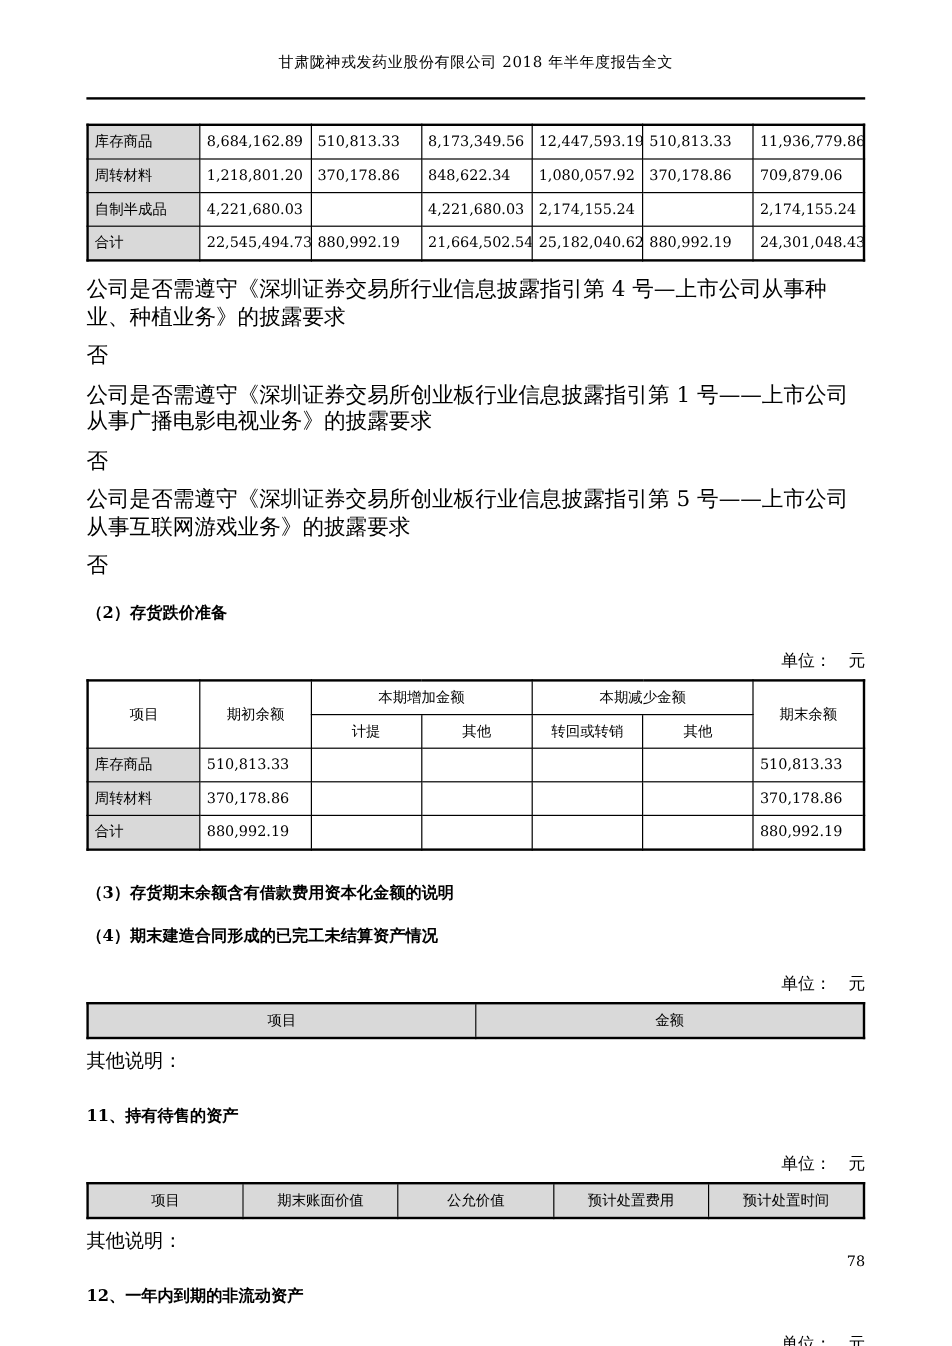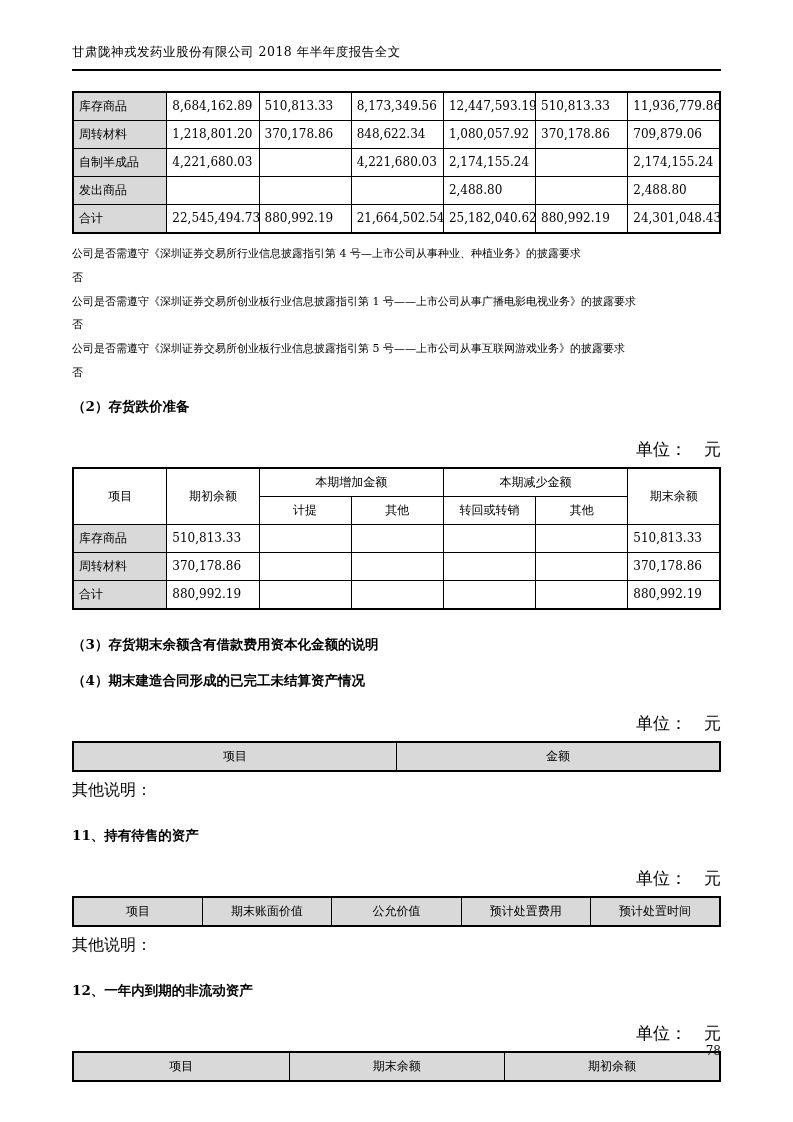--- a/index.html
+++ b/index.html
@@ -10,23 +10,23 @@
     margin:0 auto;
     background:#ffffff;
     font-family:"DejaVu Serif","Liberation Serif",serif;
     color:#000;
     overflow:hidden;
   }
   .content { margin:0 72px; }
 
   .doc-header {
     padding-top:44px;
-    padding-bottom:8px;
+    padding-bottom:20px;
     border-bottom:2px solid #000;
-    text-align:left;
+    text-align:center;
     font-size:12.5px;
     letter-spacing:0.5px;
   }
 
   table {
     width:100%;
     border-collapse:collapse;
     border:2px solid #000;
     table-layout:fixed;
     font-size:12px;
@@ -38,35 +38,35 @@
     line-height:1.25;
     overflow:hidden;
     white-space:nowrap;
   }
   .cell-label { text-align:left; background:#d9d9d9; }
   .cell-num   { background:#ffffff; }
   .th-center  { vertical-align:middle; background:#ffffff; }
   .th-gray    { text-align:center; vertical-align:middle; background:#d9d9d9; }
 
   .tbl-inventory { margin-top:20px; }
-  .compliance { margin-top:13px; font-size:11px; }
+  .compliance { margin-top:13px; font-size:18px; }
   .compliance p { margin-bottom:10px; line-height:1.25; }
 
   .sec-heading {
     font-size:13.5px;
     font-weight:bold;
   }
   .mt-lg { margin-top:26px; }
   .mt-md { margin-top:18px; }
 
   .unit-row {
     margin-top:22px;
     margin-bottom:6px;
     text-align:right;
-    font-size:17px;
+    font-size:14px;
   }
   .note-row { margin-top:8px; font-size:16px; }
 
   .page-number {
     position:absolute;
     right:72px;
     bottom:64px;
     font-size:12px;
   }
 </style>
@@ -108,29 +108,20 @@
           <td class="cell-num">709,879.06</td>
         </tr>
         <tr>
           <td class="cell-label">自制半成品</td>
           <td class="cell-num">4,221,680.03</td>
           <td class="cell-num"></td>
           <td class="cell-num">4,221,680.03</td>
           <td class="cell-num">2,174,155.24</td>
           <td class="cell-num"></td>
           <td class="cell-num">2,174,155.24</td>
-        </tr>
-        <tr>
-          <td class="cell-label">发出商品</td>
-          <td class="cell-num"></td>
-          <td class="cell-num"></td>
-          <td class="cell-num"></td>
-          <td class="cell-num">2,488.80</td>
-          <td class="cell-num"></td>
-          <td class="cell-num">2,488.80</td>
         </tr>
         <tr>
           <td class="cell-label">合计</td>
           <td class="cell-num">22,545,494.73</td>
           <td class="cell-num">880,992.19</td>
           <td class="cell-num">21,664,502.54</td>
           <td class="cell-num">25,182,040.62</td>
           <td class="cell-num">880,992.19</td>
           <td class="cell-num">24,301,048.43</td>
         </tr>

